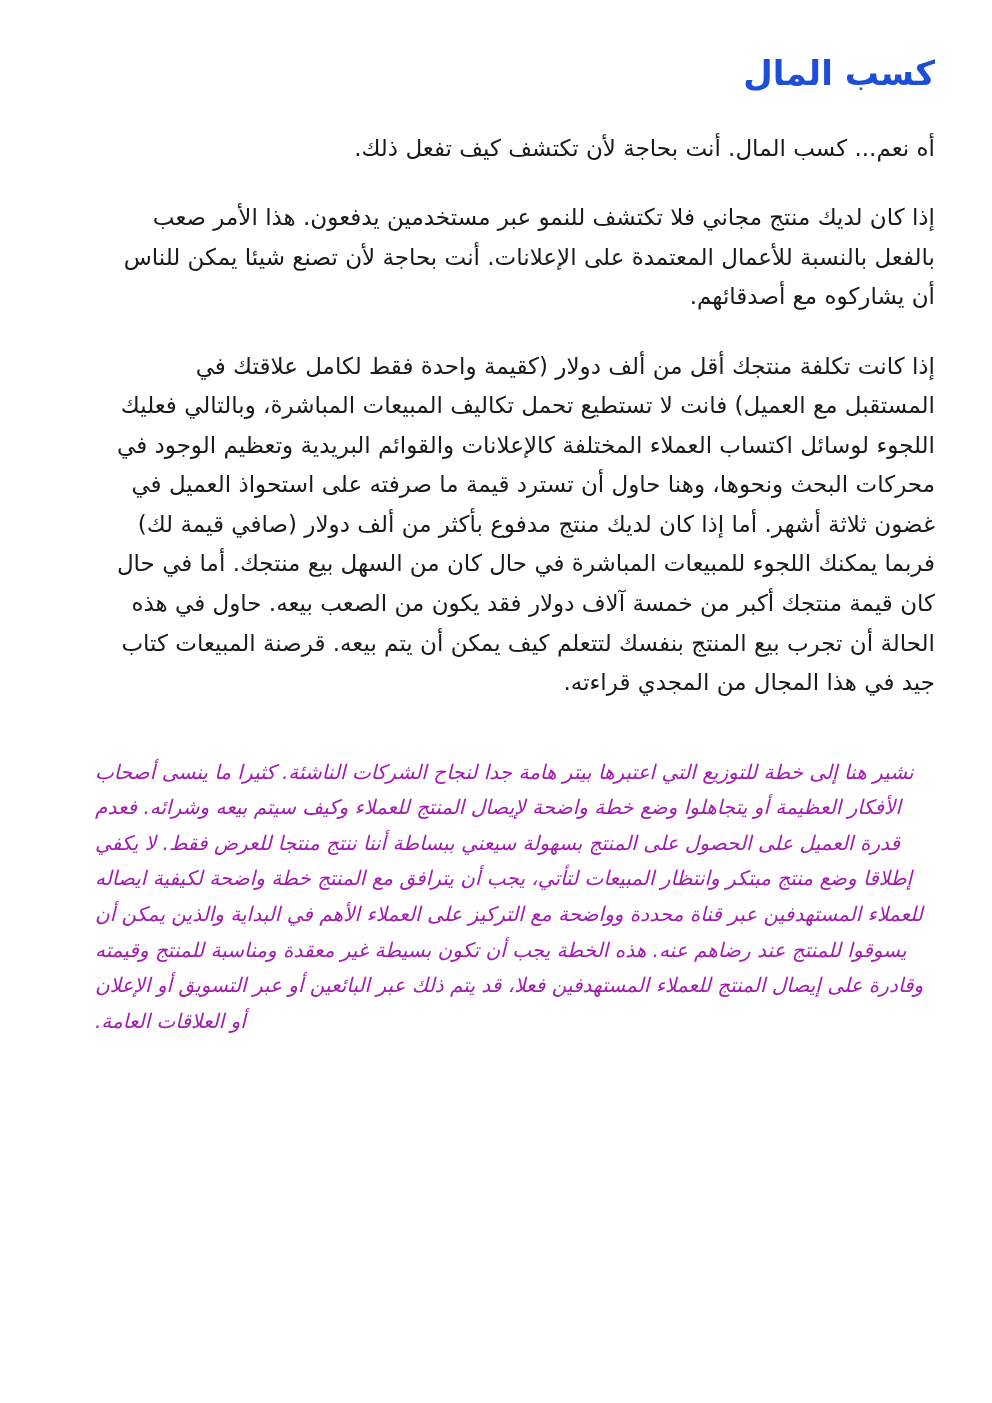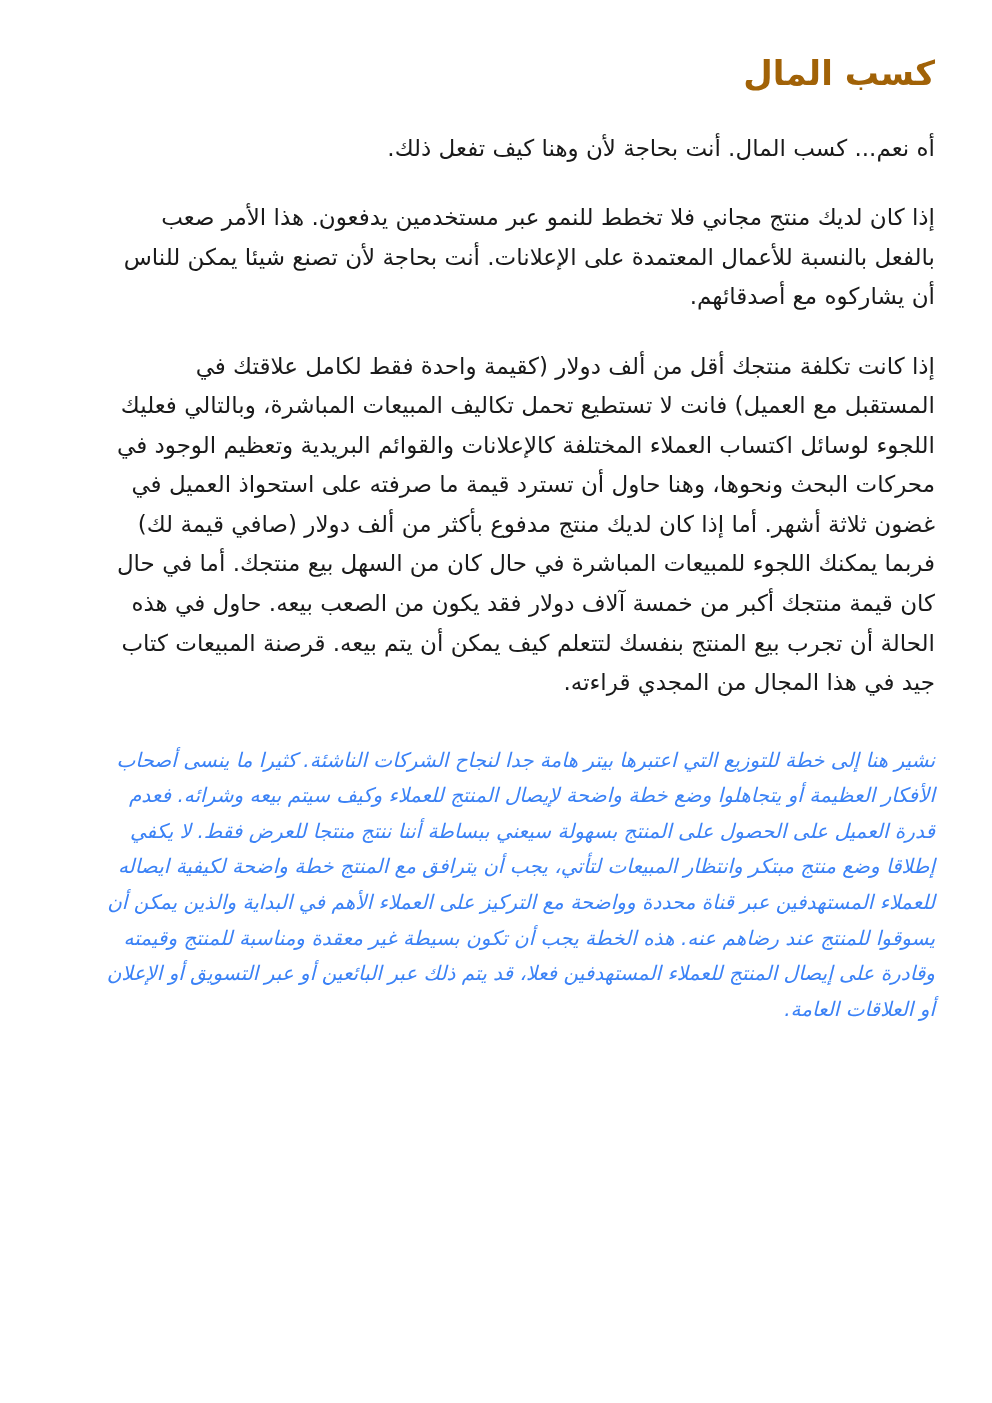--- a/index.html
+++ b/index.html
@@ -21,57 +21,57 @@
     height: 1403px;
     padding: 52px 57px 40px 108px;
     background: #ffffff;
   }
   .doc-title {
     margin: 0 0 34px 0;
     font-size: 34px;
     font-weight: bold;
     line-height: 1.25;
     text-align: right;
-    color: #a16207;
+    color: #1d4ed8;
     letter-spacing: 0;
   }
   .body-paragraph {
     margin: 0 0 30px 0;
     font-size: 23px;
     line-height: 1.72;
     text-align: right;
     color: #1a1a1a;
   }
   .body-paragraph:last-of-type {
     margin-bottom: 6px;
   }
   .note-block {
-    margin: 40px auto 0 auto;
+    margin: 52px auto 0 auto;
     width: 840px;
     font-size: 20px;
     line-height: 1.78;
     font-style: italic;
-    text-align: right;
-    color: #3b82f6;
+    text-align: left;
+    color: #a21caf;
   }
   .note-paragraph {
     margin: 0;
   }
 </style>
 </head>
 <body>
 
 <div class="page">
 
   <h1 class="doc-title">كسب المال</h1>
 
-  <p class="body-paragraph">أه نعم... كسب المال. أنت بحاجة لأن وهنا كيف تفعل ذلك.</p>
+  <p class="body-paragraph">أه نعم... كسب المال. أنت بحاجة لأن تكتشف كيف تفعل ذلك.</p>
 
 
-  <p class="body-paragraph">إذا كان لديك منتج مجاني فلا تخطط للنمو عبر مستخدمين يدفعون. هذا الأمر صعب بالفعل بالنسبة للأعمال المعتمدة على الإعلانات. أنت بحاجة لأن تصنع شيئا يمكن للناس أن يشاركوه مع أصدقائهم.</p>
+  <p class="body-paragraph">إذا كان لديك منتج مجاني فلا تكتشف للنمو عبر مستخدمين يدفعون. هذا الأمر صعب بالفعل بالنسبة للأعمال المعتمدة على الإعلانات. أنت بحاجة لأن تصنع شيئا يمكن للناس أن يشاركوه مع أصدقائهم.</p>
 
   <p class="body-paragraph">إذا كانت تكلفة منتجك أقل من ألف دولار (كقيمة واحدة فقط لكامل علاقتك في المستقبل مع العميل) فانت لا تستطيع تحمل تكاليف المبيعات المباشرة، وبالتالي فعليك اللجوء لوسائل اكتساب العملاء المختلفة كالإعلانات والقوائم البريدية وتعظيم الوجود في محركات البحث ونحوها، وهنا حاول أن تسترد قيمة ما صرفته على استحواذ العميل في غضون ثلاثة أشهر. أما إذا كان لديك منتج مدفوع بأكثر من ألف دولار (صافي قيمة لك) فربما يمكنك اللجوء للمبيعات المباشرة في حال كان من السهل بيع منتجك. أما في حال كان قيمة منتجك أكبر من خمسة آلاف دولار فقد يكون من الصعب بيعه. حاول في هذه الحالة أن تجرب بيع المنتج بنفسك لتتعلم كيف يمكن أن يتم بيعه. قرصنة المبيعات كتاب جيد في هذا المجال من المجدي قراءته.</p>
 
   <div class="note-block">
     <p class="note-paragraph">نشير هنا إلى خطة للتوزيع التي اعتبرها بيتر هامة جدا لنجاح الشركات الناشئة. كثيرا ما ينسى أصحاب الأفكار العظيمة أو يتجاهلوا وضع خطة واضحة لإيصال المنتج للعملاء وكيف سيتم بيعه وشرائه. فعدم قدرة العميل على الحصول على المنتج بسهولة سيعني ببساطة أننا ننتج منتجا للعرض فقط. لا يكفي إطلاقا وضع منتج مبتكر وانتظار المبيعات لتأتي، يجب أن يترافق مع المنتج خطة واضحة لكيفية ايصاله للعملاء المستهدفين عبر قناة محددة وواضحة مع التركيز على العملاء الأهم في البداية والذين يمكن أن يسوقوا للمنتج عند رضاهم عنه. هذه الخطة يجب أن تكون بسيطة غير معقدة ومناسبة للمنتج وقيمته وقادرة على إيصال المنتج للعملاء المستهدفين فعلا، قد يتم ذلك عبر البائعين أو عبر التسويق أو الإعلان أو العلاقات العامة.</p>
   </div>
 
 </div>
 
 </body></html>

